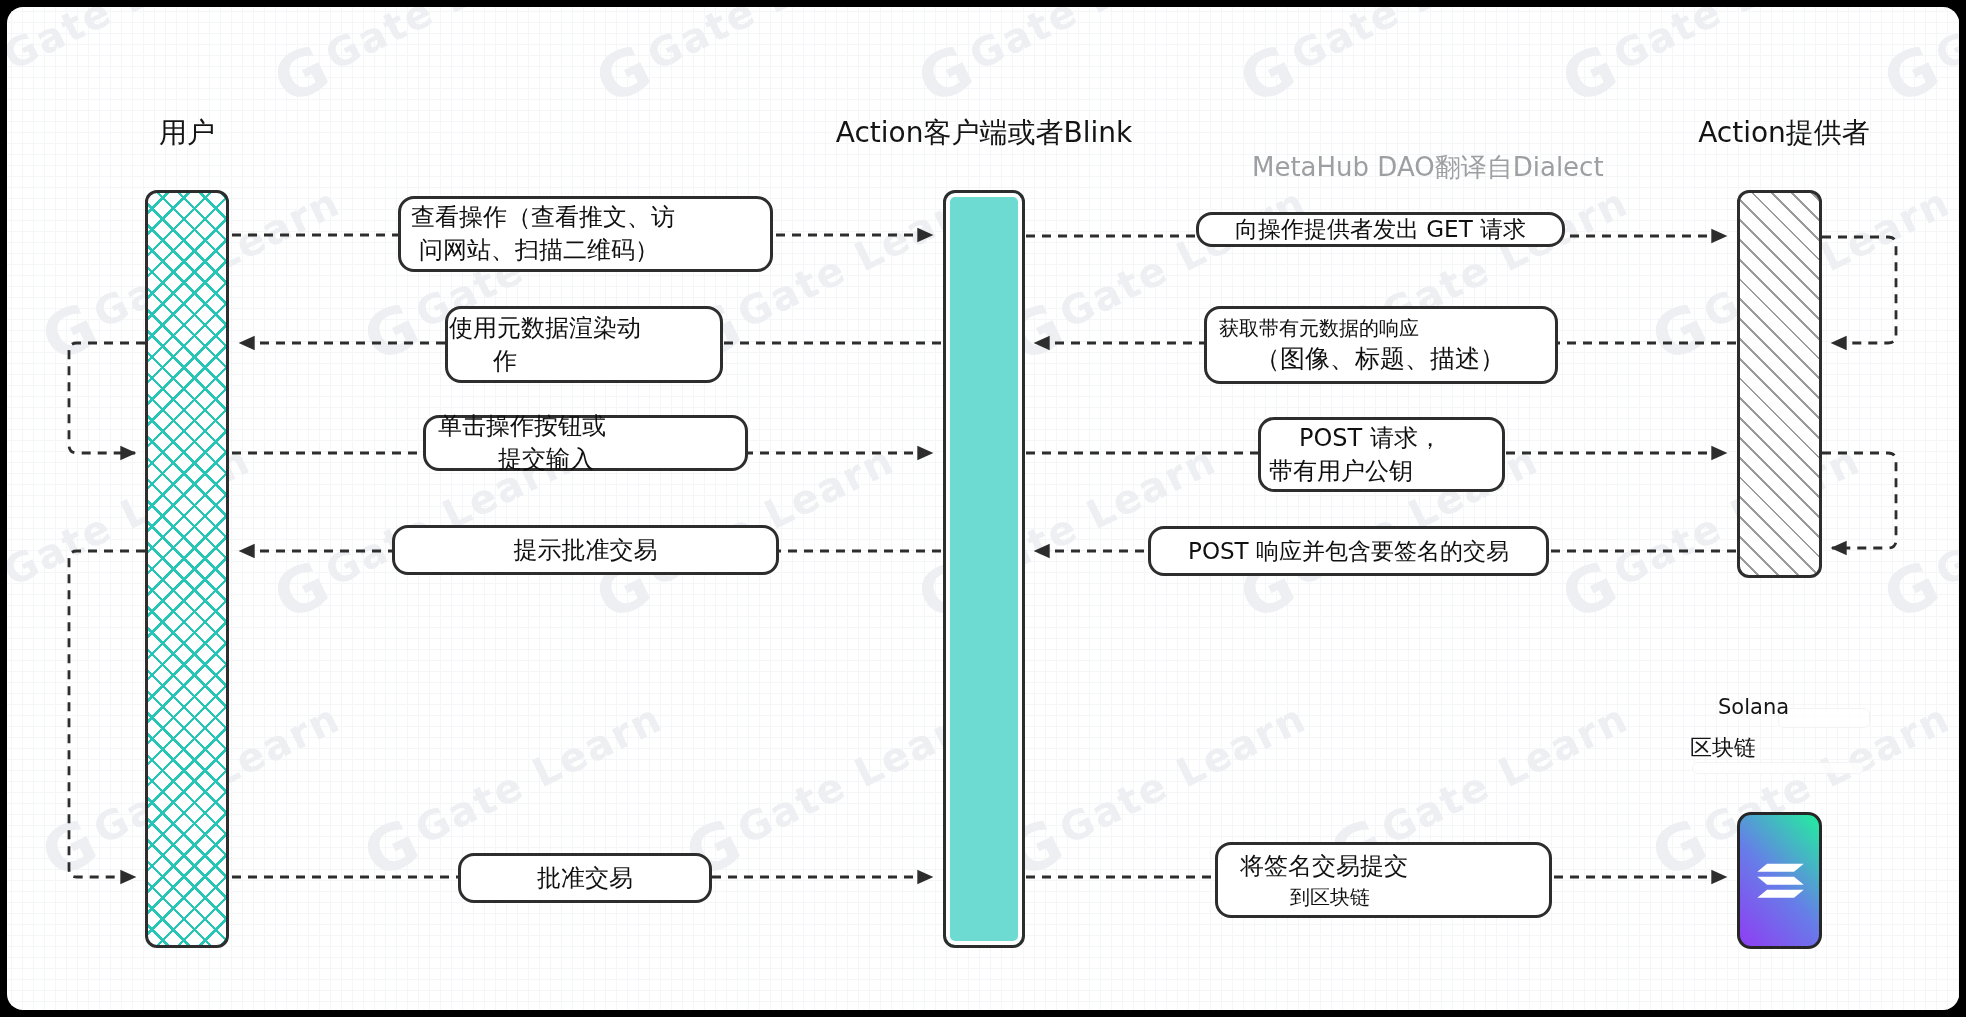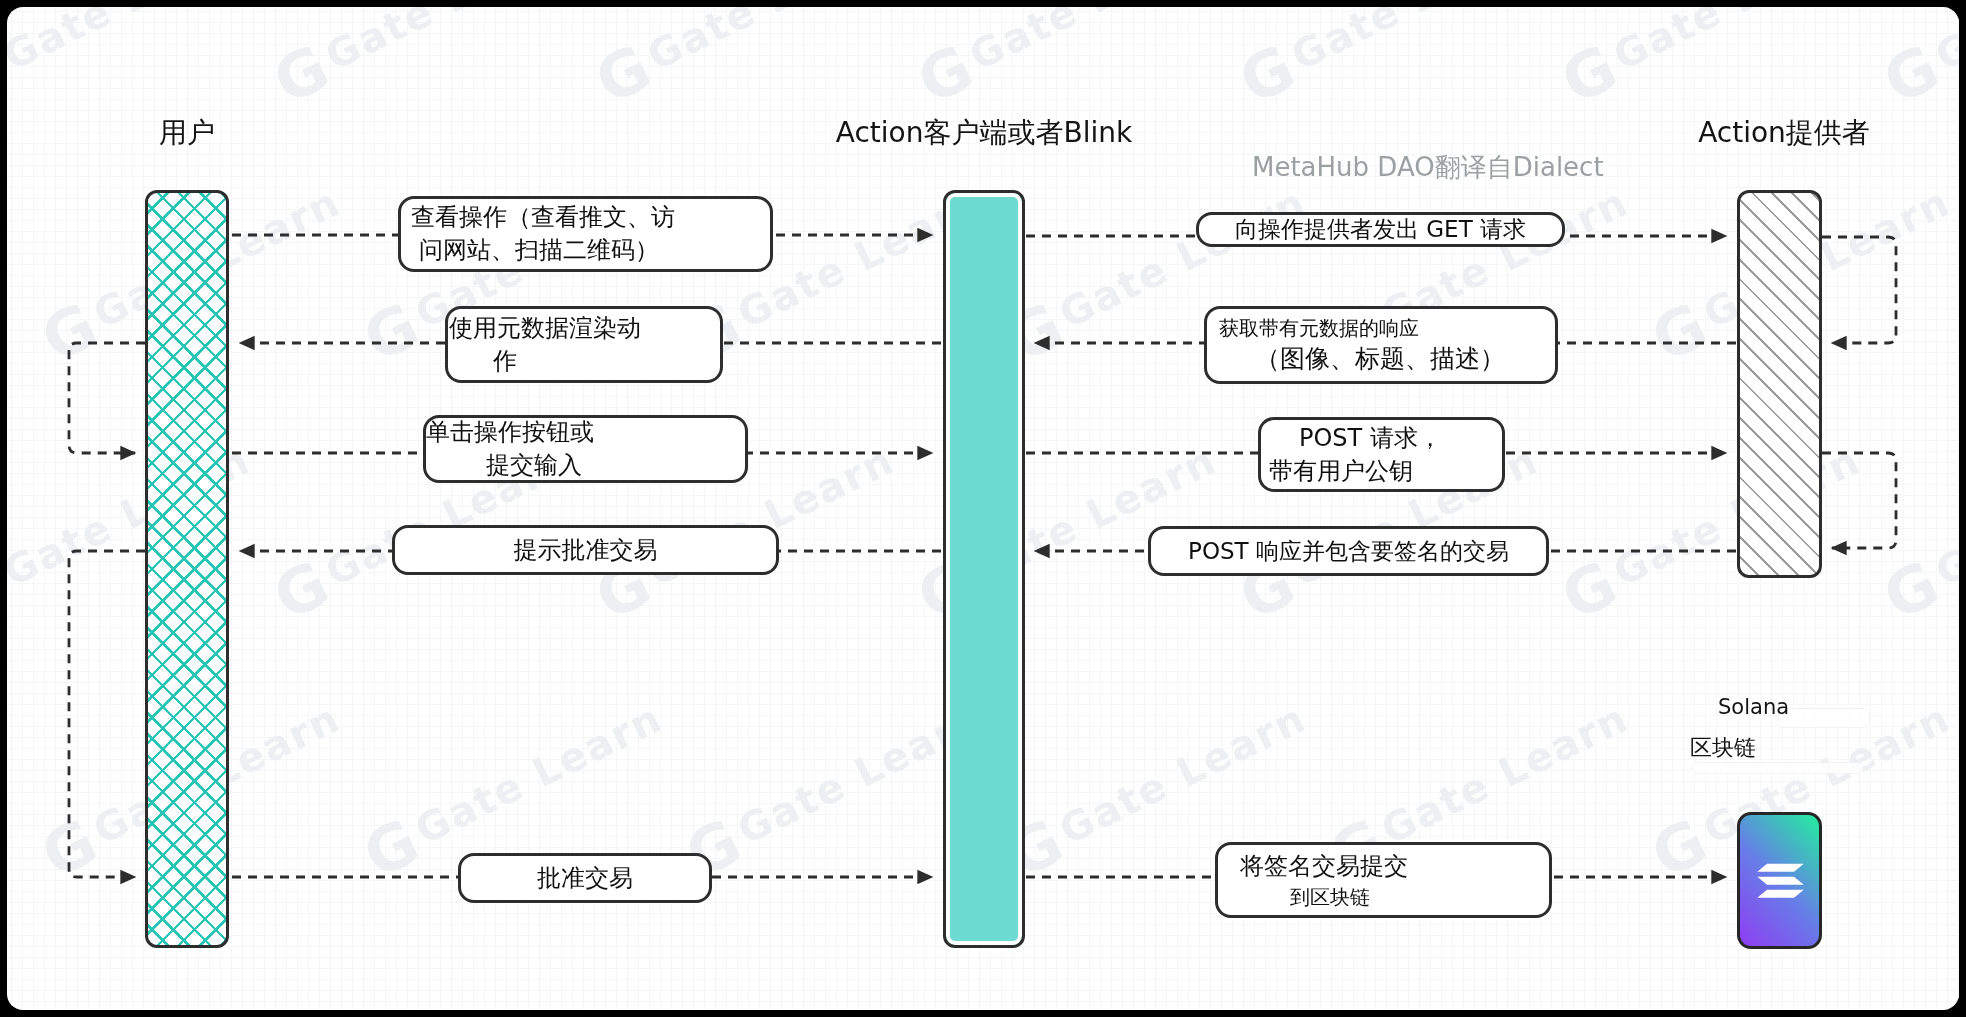--- a/index.html
+++ b/index.html
@@ -111,21 +111,21 @@
       <div class="ghost" style="left:1335px;top:862px;width:195px;height:40px;border:none;"></div>
 
       <div class="msg" style="left:398px;top:196px;width:375px;height:76px;padding-left:10px;">
         <span>查看操作（查看推文、访</span>
         <span style="margin-left:8px;">问网站、扫描二维码）</span>
       </div>
       <div class="msg" style="left:445px;top:306px;width:278px;height:77px;padding-left:1px;">
         <span>使用元数据渲染动</span>
         <span style="margin-left:44px;">作</span>
       </div>
-      <div class="msg" style="left:423px;top:415px;width:325px;height:68px;padding-left:0;">
+      <div class="msg" style="left:423px;top:415px;width:325px;height:56px;padding-left:12px;">
         <span>单击操作按钮或</span>
         <span style="margin-left:60px;">提交输入</span>
       </div>
       <div class="msg center" style="left:392px;top:525px;width:387px;height:50px;text-align:right;">
         <span>提示批准交易</span>
       </div>
       <div class="msg center" style="left:458px;top:853px;width:254px;height:50px;">
         <span>批准交易</span>
       </div>
 

